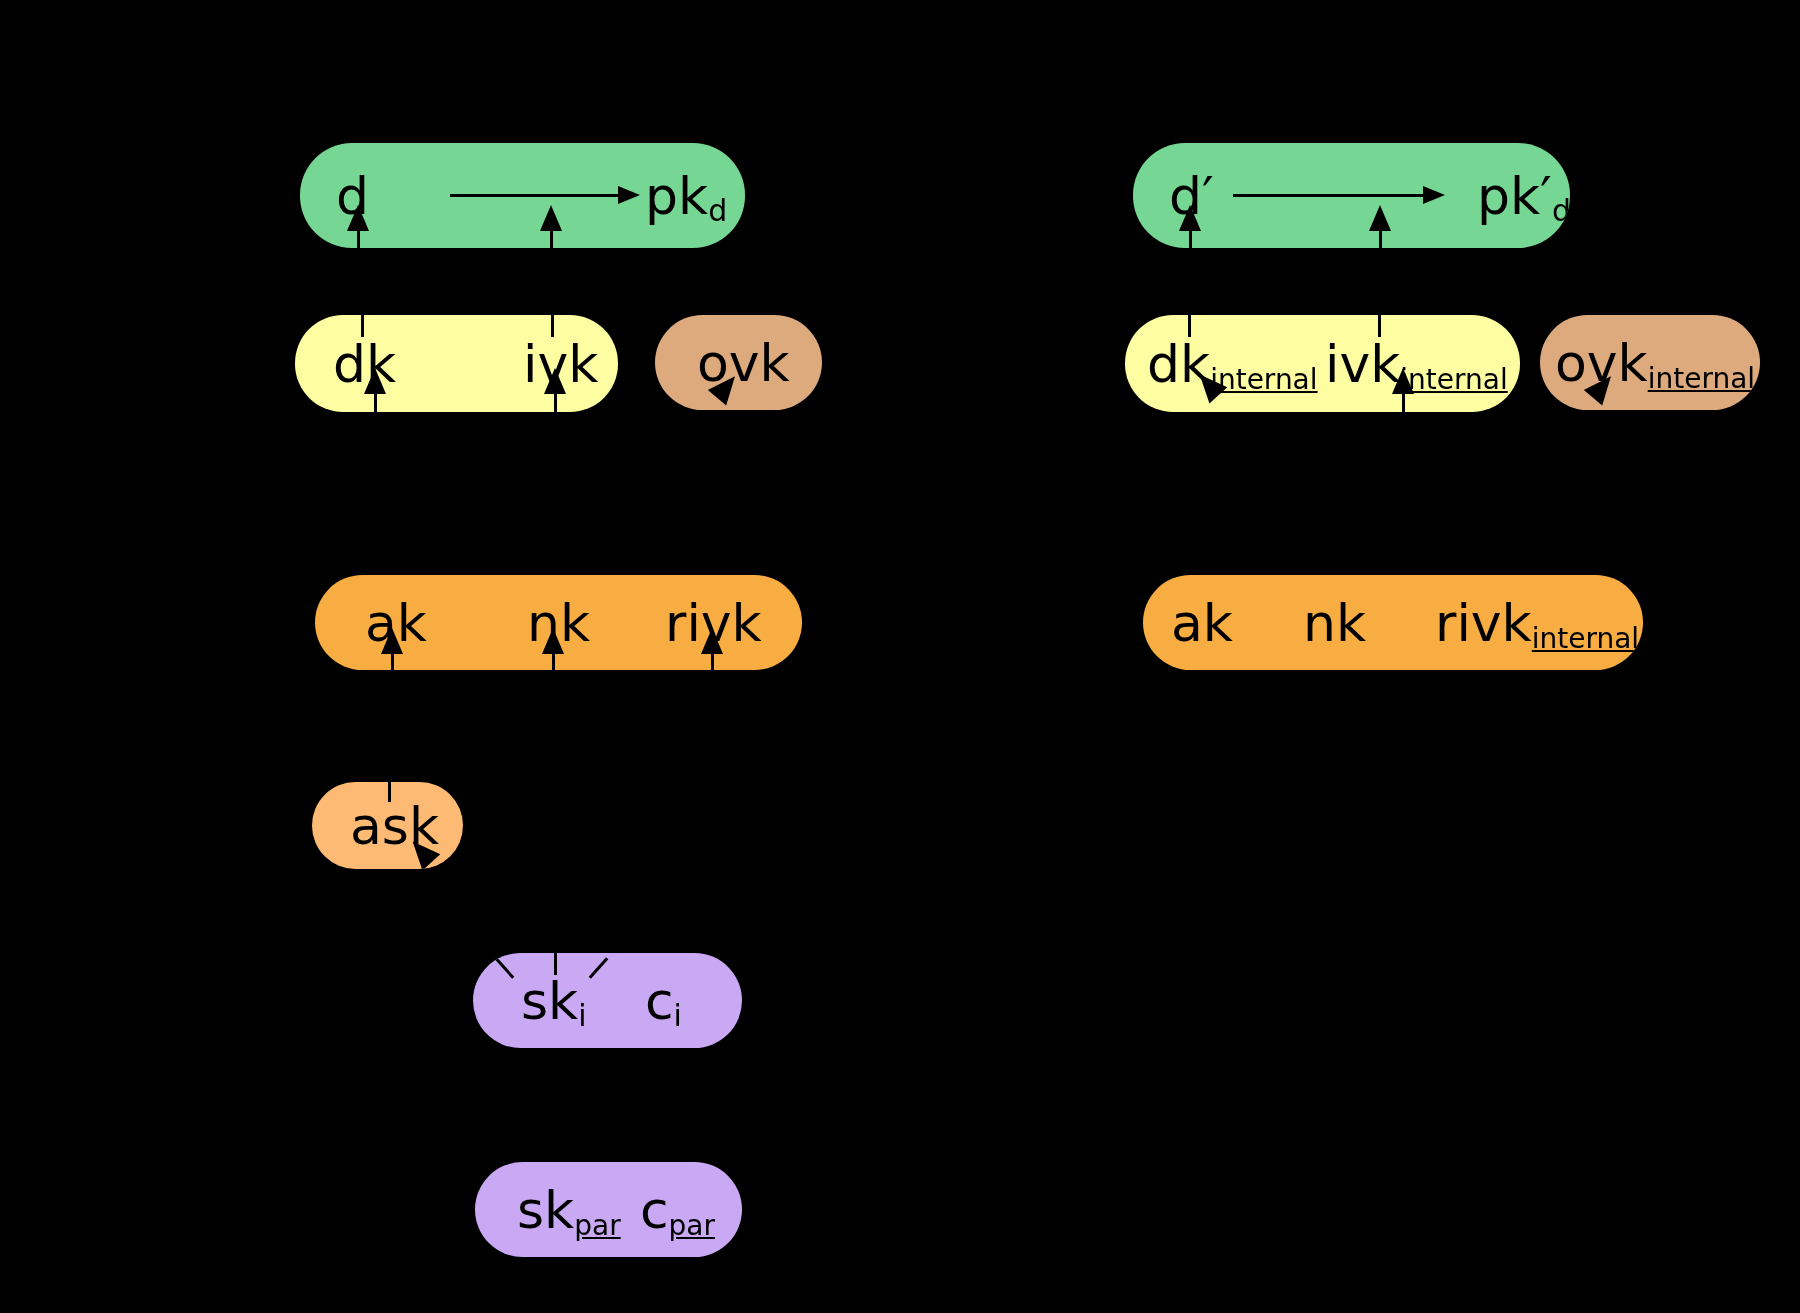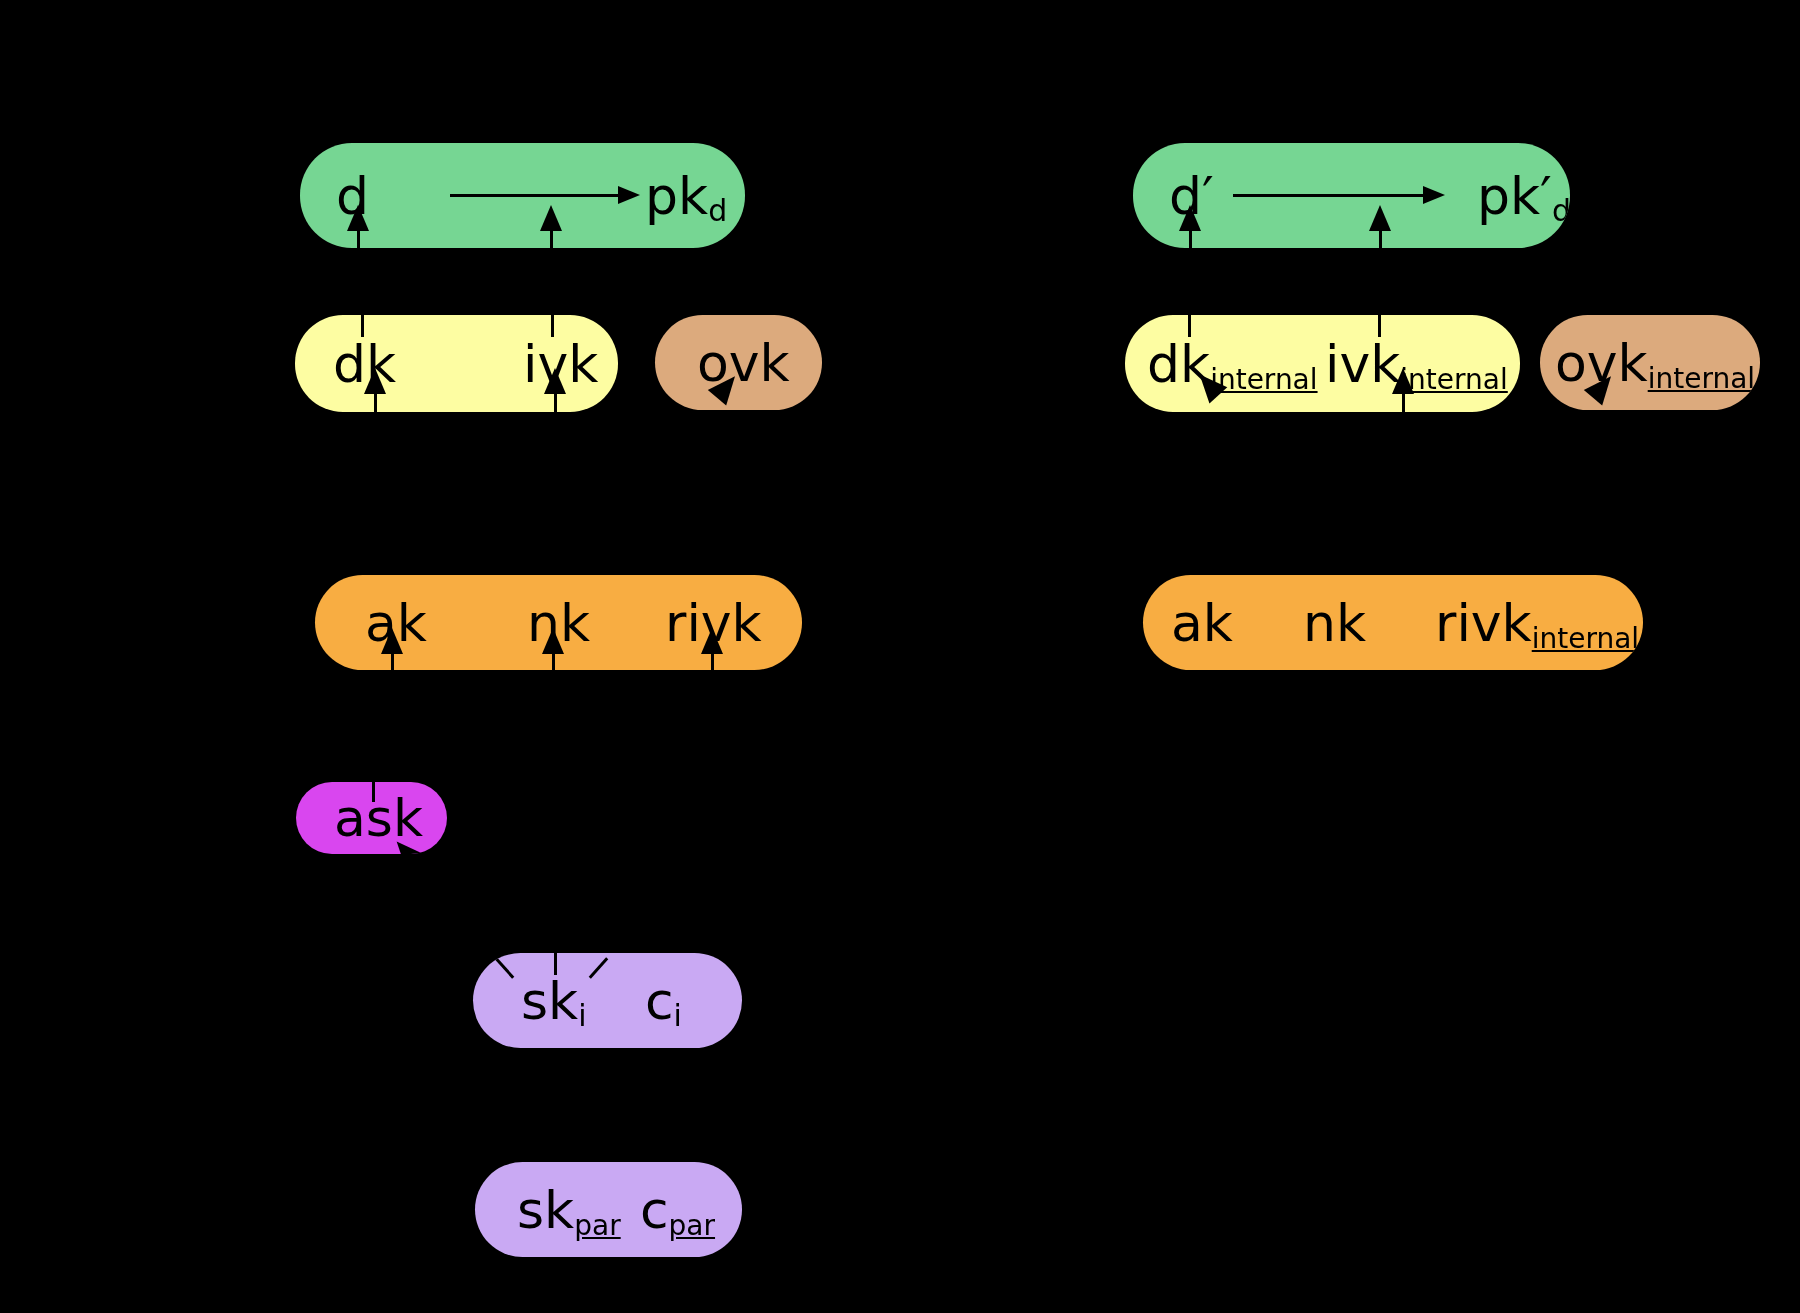--- a/index.html
+++ b/index.html
@@ -78,21 +78,21 @@
         <span>rivk</span>
       </span>
     <div class="uparrow" style="left:66px;top:53px;"></div>
     <div class="stem" style="left:76px;top:77px;height:18px;"></div>
     <div class="uparrow" style="left:227px;top:53px;"></div>
     <div class="stem" style="left:237px;top:77px;height:18px;"></div>
     <div class="uparrow" style="left:386px;top:53px;"></div>
     <div class="stem" style="left:396px;top:77px;height:18px;"></div>
   </div>
 
-  <div class="pill" style="left: 296px; top: 782px; width: 151px; height: 72px; border-radius: 48px; background-color: #d946ef;">
+  <div class="pill" style="left: 312px; top: 782px; width: 151px; height: 87px; border-radius: 48px; background-color: #fdba74;">
     <div class="stub" style="left:76px;top:0;height:20px;"></div>
     <span class="lbl" style="left:38px;">
         <span>ask</span>
       </span>
     <div class="dart" style="left:98px;top:56px;transform:rotate(-42deg);"></div>
   </div>
 
   <div class="pill" style="left: 473px; top: 953px; width: 269px; height: 95px; border-radius: 48px; background-color: rgb(201, 169, 243);">
     <div class="stub" style="left:30px;top:2px;height:26px;transform:rotate(-42deg);"></div>
     <div class="stub" style="left:81px;top:0;height:22px;"></div>

